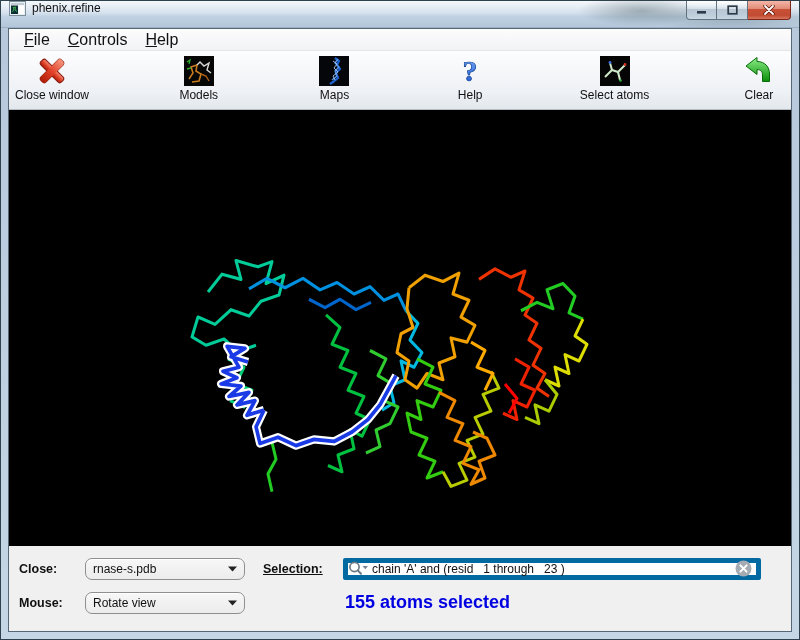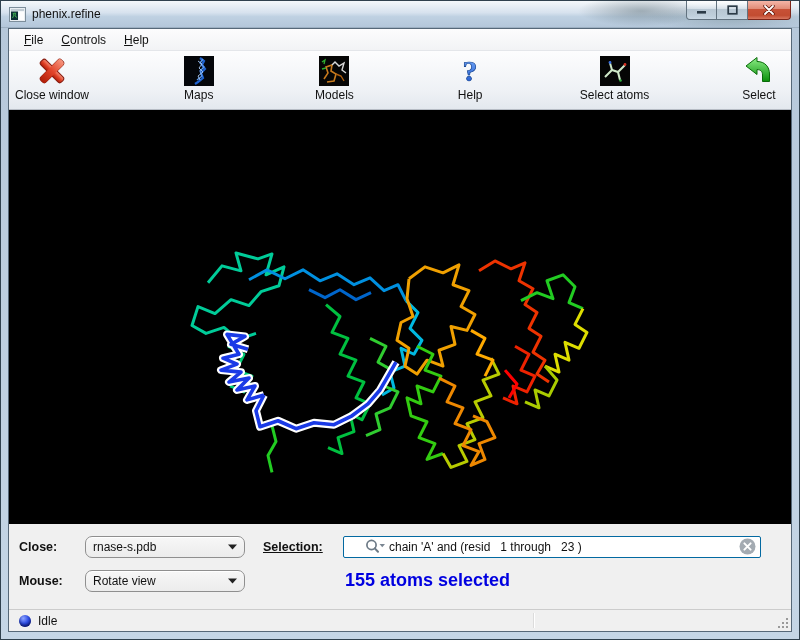--- a/index.html
+++ b/index.html
@@ -9,21 +9,21 @@
   .window{
     width:800px; height:640px; position:relative;
     border:1px solid #30414e;
     background:#b9cbdc;
     display:flex; flex-direction:column;
   }
 
   
   .titlebar{
     height:27px; flex:0 0 27px; position:relative;
-    display:flex; align-items:center; padding:0 8px;
+    display:flex; align-items:flex-start; padding:0 8px;
     background:
       radial-gradient(90px 22px at 640px 10px, rgba(60,80,88,.38), rgba(60,80,88,0) 70%),
       radial-gradient(120px 20px at 730px 16px, rgba(70,95,100,.30), rgba(70,95,100,0) 70%),
       linear-gradient(#f4f8fb, #d7e2ee 45%, #bfd1e2 60%, #b4c7da);
     border-bottom:1px solid #9db0c2;
   }
   .app-icon{ width:17px; height:15px; margin-right:6px; flex:0 0 auto; }
   .title-text{ font-size:12px; color:#111; }
 
   .win-buttons{ position:absolute; top:0; right:8px; display:flex; height:19px; }
@@ -40,21 +40,21 @@
   }
 
   
   .frame{ flex:1; padding:0 7px 7px; display:flex; min-height:0;
     background:linear-gradient(to bottom, #b6c8da, #c5d6e6); }
   .inner{ flex:1; border:1px solid #56markers; border:1px solid #566878; display:flex; flex-direction:column; background:#f0f0f0; min-height:0; }
 
   
   .menubar{ height:22px; flex:0 0 22px; display:flex; align-items:center;
     background:linear-gradient(#fcfcfd,#f2f3f5); border-bottom:1px solid #e4e6ea; padding-left:6px; }
-  .menu-item{ font-size:12px; color:#111; padding:18px 9px; }
+  .menu-item{ font-size:16px; color:#111; padding:18px 9px; }
   .menu-item .accel{ text-decoration:underline; }
 
   
   .toolbar{ height:59px; flex:0 0 59px;
     background:linear-gradient(#fdfdfe, #eef1f5 70%, #e3e8ee);
     border-bottom:1px solid #b6bcc4;
     display:flex; justify-content:space-between; align-items:flex-start;
     padding:4px 6px 0 6px;
   }
   .tool{ display:flex; flex-direction:column; align-items:center; gap:1px; cursor:default; min-width:52px; }
@@ -72,22 +72,22 @@
   .flabel{ font-weight:bold; font-size:12.5px; color:#101010; width:66px; flex:0 0 66px; }
   .combo{
     width:160px; flex:0 0 160px; height:22px; border:1px solid #8f8f8f; border-radius:7px;
     background:linear-gradient(#f7f7f7,#ececec);
     display:flex; align-items:center; padding:0 7px; font-size:12px; color:#111;
     box-shadow:inset 0 1px 0 #fff;
   }
   .combo .cval{ flex:1; overflow:hidden; white-space:nowrap; }
   .sel-label{ font-weight:bold; font-size:12.5px; color:#101010; margin-left:18px; width:80px; flex:0 0 80px;text-decoration:underline; }
   .search{
-    flex:1; height:22px; border:1px solid #0369a1; border-radius:2px; background:#fff;
-    display:flex; align-items:center; padding:0 4px 0 21px; margin-right:20px;
+    flex:1; height:22px; border:5px solid #0369a1; border-radius:2px; background:#fff;
+    display:flex; align-items:center; padding:0 4px 0 0; margin-right:20px;
   }
   .search input{
     flex:1; border:none; outline:none; font-size:12px; color:#111;
     font-family:"Liberation Sans", sans-serif; background:transparent;
   }
   .atoms{ color:#0000e0; font-weight:bold; font-size:18px; margin-left:100px; }
 
   
   .statusbar{ flex:0 0 22px; background:#f0f0f0; border-top:1px solid #cccccc;
     display:flex; align-items:center; padding:0 6px; position:relative; }
@@ -178,38 +178,38 @@
             <rect x="12.4" y="1.5" width="7.2" height="29" rx="2.6" fill="url(#gr-red)" stroke="#871c10" stroke-width="1"></rect>
             <rect x="1.5" y="12.4" width="29" height="7.2" rx="2.6" fill="url(#gr-red)" stroke="#871c10" stroke-width="1"></rect>
             <rect x="12.4" y="1.5" width="7.2" height="29" rx="2.6" fill="url(#gr-red)"></rect>
           </g>
         </svg>
         <span class="tlabel">Close window</span>
       </div>
 
       <div class="tool">
         <svg class="ticon" viewBox="0 0 32 32">
-          <rect x="1" y="1" width="30" height="30" fill="#04060a"></rect>
-          <polyline points="17,3 21,6 19,10 22,14 18,18 20,23 15,27 12,29" fill="none" stroke="#1e62d0" stroke-width="2.2"></polyline>
-          <polyline points="20,4 17,8 21,12 17,16 19,21 14,25" fill="none" stroke="#5a97ea" stroke-width="1.3"></polyline>
-          <polyline points="15,6 19,9 16,13 20,17 15,21 17,25" fill="none" stroke="#a8c9f5" stroke-width="0.9"></polyline>
-        </svg>
-        <span class="tlabel">Maps</span>
-      </div>
-
-      <div class="tool">
-        <svg class="ticon" viewBox="0 0 32 32">
           <rect x="1" y="1" width="30" height="30" fill="#060606"></rect>
           <polyline points="6,24 10,18 8,12 14,10 13,16 18,19 16,26 9,27" fill="none" stroke="#c87b1e" stroke-width="1.6"></polyline>
           <polyline points="14,10 17,7 21,11 26,8 24,15 28,18" fill="none" stroke="#d9d9d9" stroke-width="1.4"></polyline>
           <polyline points="18,19 23,21 26,26" fill="none" stroke="#b06010" stroke-width="1.4"></polyline>
           <polyline points="4,7 7,5 6,9" fill="none" stroke="#2fae2f" stroke-width="1.3"></polyline>
           <polyline points="4,14 8,13" fill="none" stroke="#2fae2f" stroke-width="1.3"></polyline>
         </svg>
         <span class="tlabel">Models</span>
+      </div>
+
+      <div class="tool">
+        <svg class="ticon" viewBox="0 0 32 32">
+          <rect x="1" y="1" width="30" height="30" fill="#04060a"></rect>
+          <polyline points="17,3 21,6 19,10 22,14 18,18 20,23 15,27 12,29" fill="none" stroke="#1e62d0" stroke-width="2.2"></polyline>
+          <polyline points="20,4 17,8 21,12 17,16 19,21 14,25" fill="none" stroke="#5a97ea" stroke-width="1.3"></polyline>
+          <polyline points="15,6 19,9 16,13 20,17 15,21 17,25" fill="none" stroke="#a8c9f5" stroke-width="0.9"></polyline>
+        </svg>
+        <span class="tlabel">Maps</span>
       </div>
 
 
       <div class="tool">
         <svg class="ticon" viewBox="0 0 32 32">
           <text x="16" y="26" text-anchor="middle" font-family="Liberation Serif, serif" font-size="30" font-weight="bold" fill="url(#gr-blue)" stroke="#10408f" stroke-width="0.7">?</text>
         </svg>
         <span class="tlabel">Help</span>
       </div>
 
@@ -225,21 +225,21 @@
         </svg>
         <span class="tlabel">Select atoms</span>
       </div>
 
 
 
       <div class="tool">
         <svg class="ticon" viewBox="0 0 32 32">
           <path d="M3,11 L14,2.5 L14,6.5 C22,6.5 26.5,12 26.5,19 L26.5,26.5 L19.5,26.5 L19.5,20 C19.5,16.2 17.5,14.6 14,14.6 L14,19.5 Z" fill="url(#gr-green)" stroke="#0a6b0a" stroke-width="1"></path>
         </svg>
-        <span class="tlabel">Select</span>
+        <span class="tlabel">Clear</span>
       </div>
 
     </div>
 
     <div class="viewport">
       <svg viewBox="0 0 782 417" preserveAspectRatio="none">
         <g fill="none" stroke-width="3" stroke-linejoin="round">
 
           <polyline stroke="#00cc99" points="199,174 213,157 232,162 227,144 249,150 263,145 257,166 275,158 270,177 252,183 240,197 222,191 206,205 189,198 183,217 197,225 215,219 229,231 247,225"></polyline>
           <polyline stroke="#0090e0" points="240,171 258,161 276,170 294,161 311,172 328,165 345,176 361,169 375,182 389,176 397,192"></polyline>
@@ -300,31 +300,16 @@
         <div class="combo">
           <span class="cval">Rotate view</span>
           <svg width="9" height="6" viewBox="0 0 9 6">
                 <polygon points="0,0.5 9,0.5 4.5,5.5" fill="#222"></polygon>
               </svg>
         </div>
         <span class="atoms">155 atoms selected</span>
       </div>
     </div>
 
-    <div class="statusbar">
-      <span class="orb"></span>
-      <span class="status-text">Idle</span>
-      <span class="status-div"></span>
-      <svg class="grip" width="12" height="12" viewBox="0 0 12 12">
-        <g fill="#9a9a9a">
-          <rect x="9" y="9" width="2" height="2"></rect>
-              <rect x="9" y="5" width="2" height="2"></rect>
-              <rect x="5" y="9" width="2" height="2"></rect>
-          <rect x="9" y="1" width="2" height="2"></rect>
-              <rect x="1" y="9" width="2" height="2"></rect>
-              <rect x="5" y="5" width="2" height="2"></rect>
-        </g>
-      </svg>
-    </div>
 
   </div>
   </div>
 </div>
 
 </body></html>

